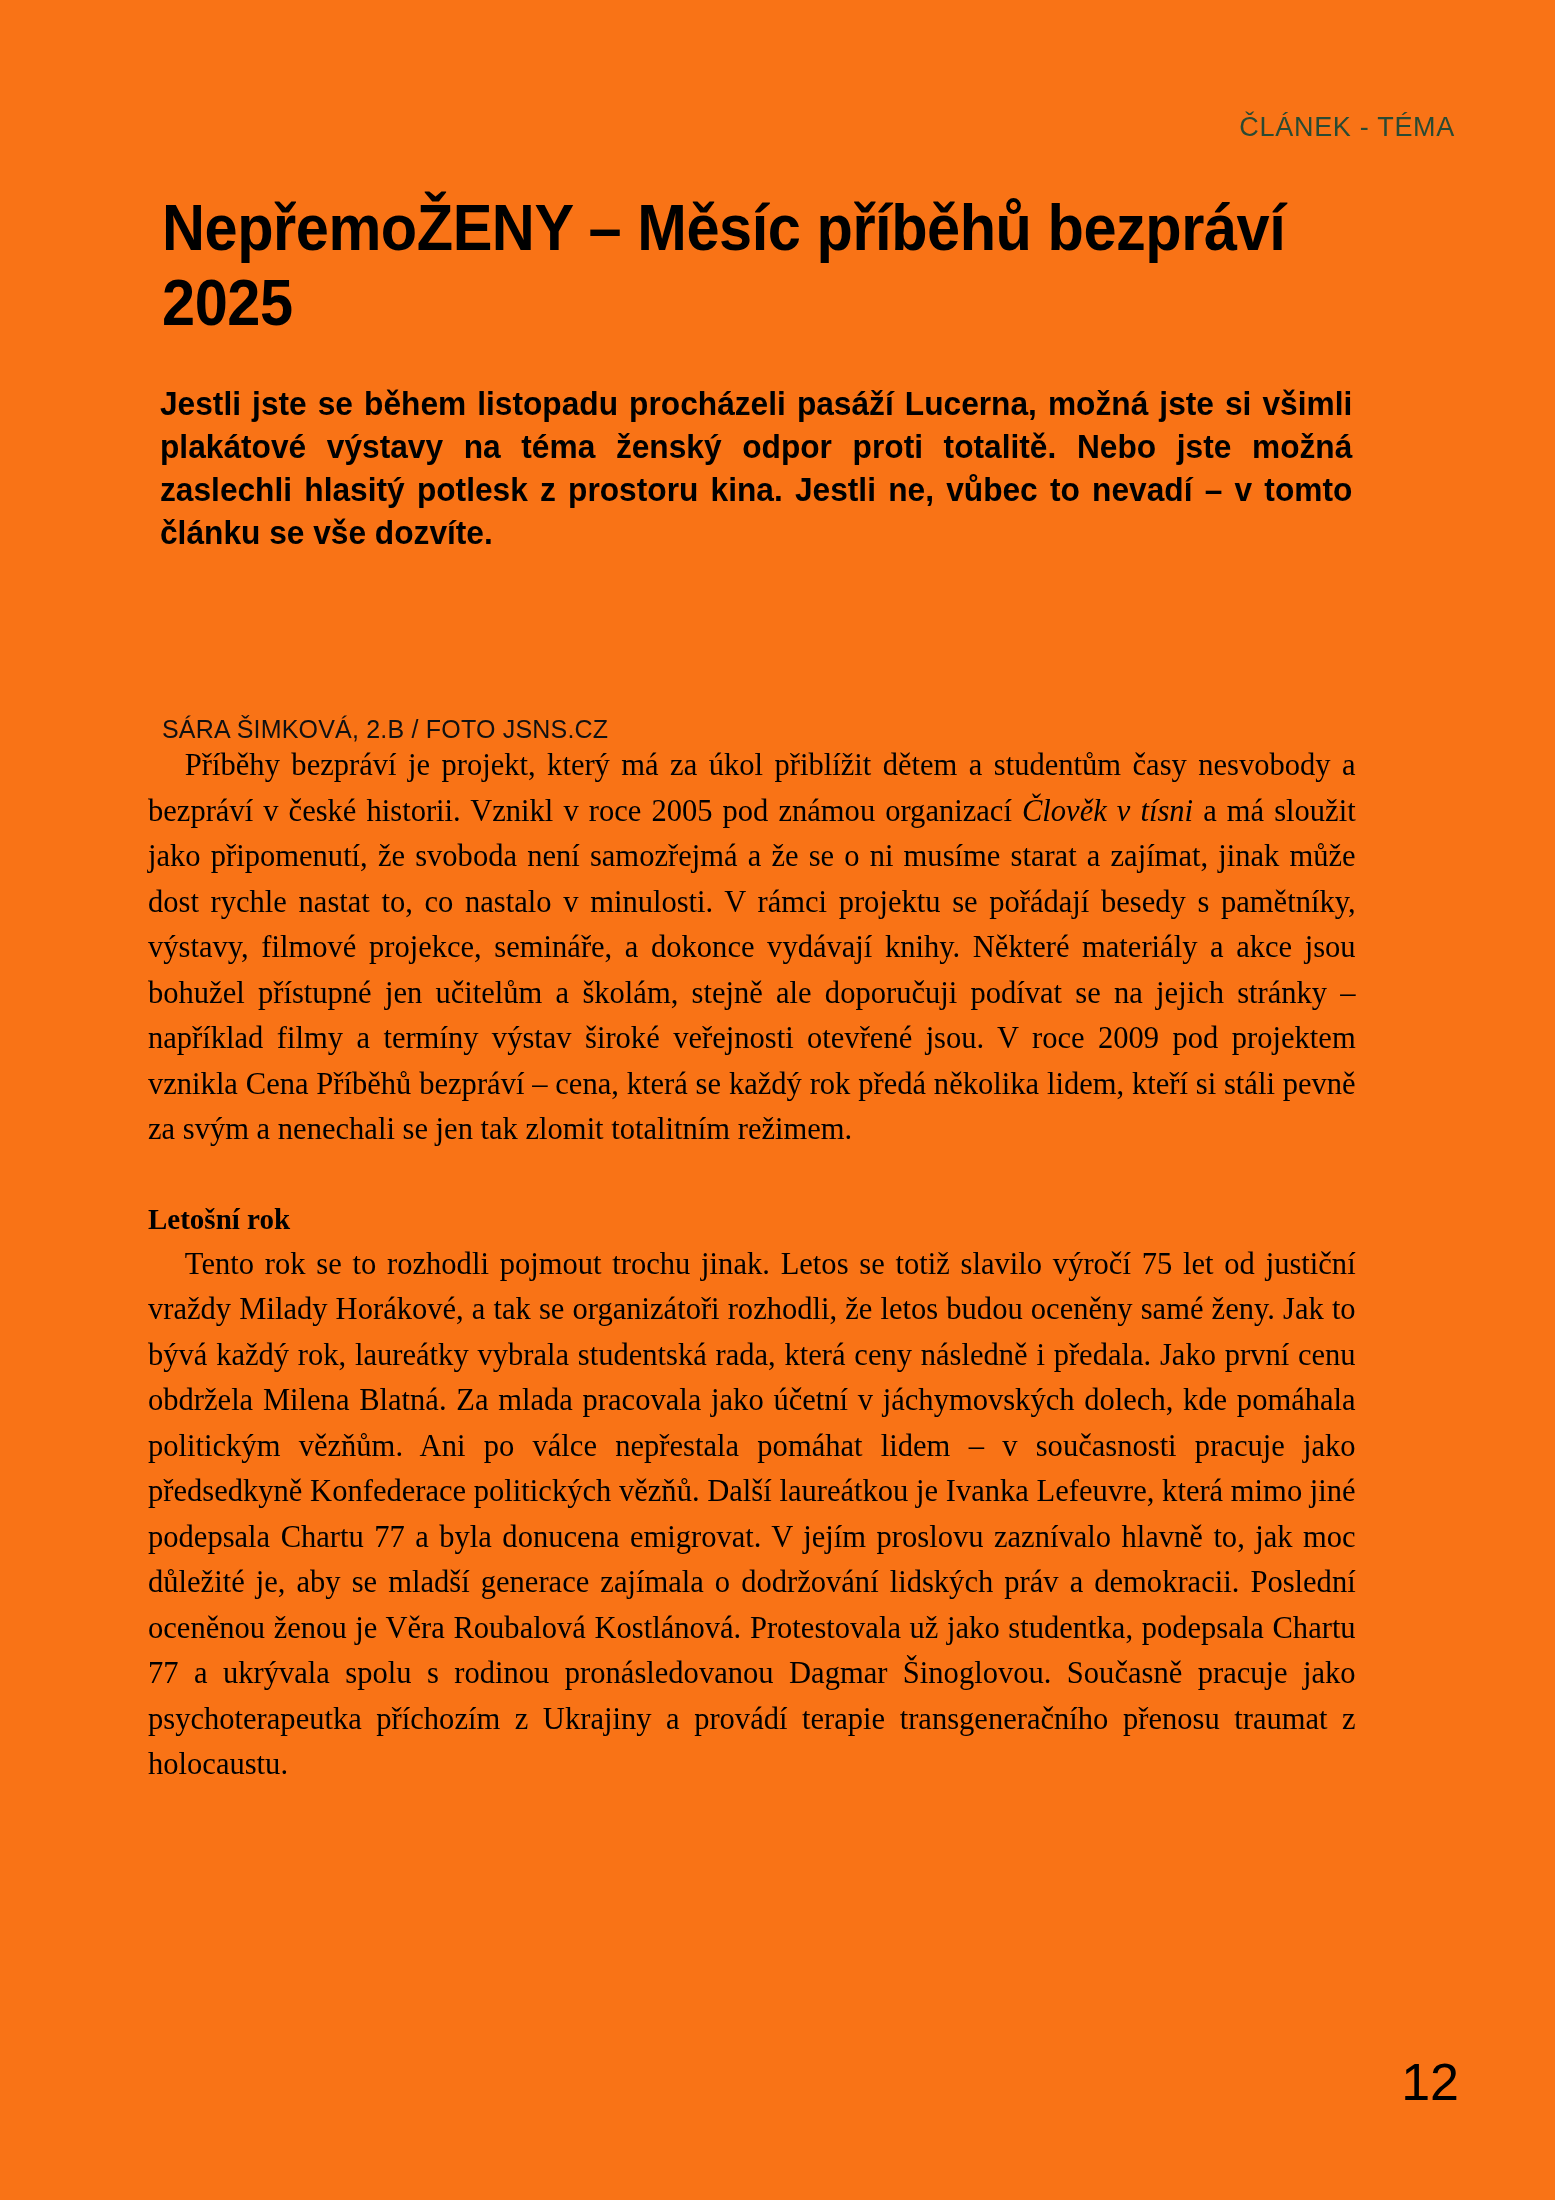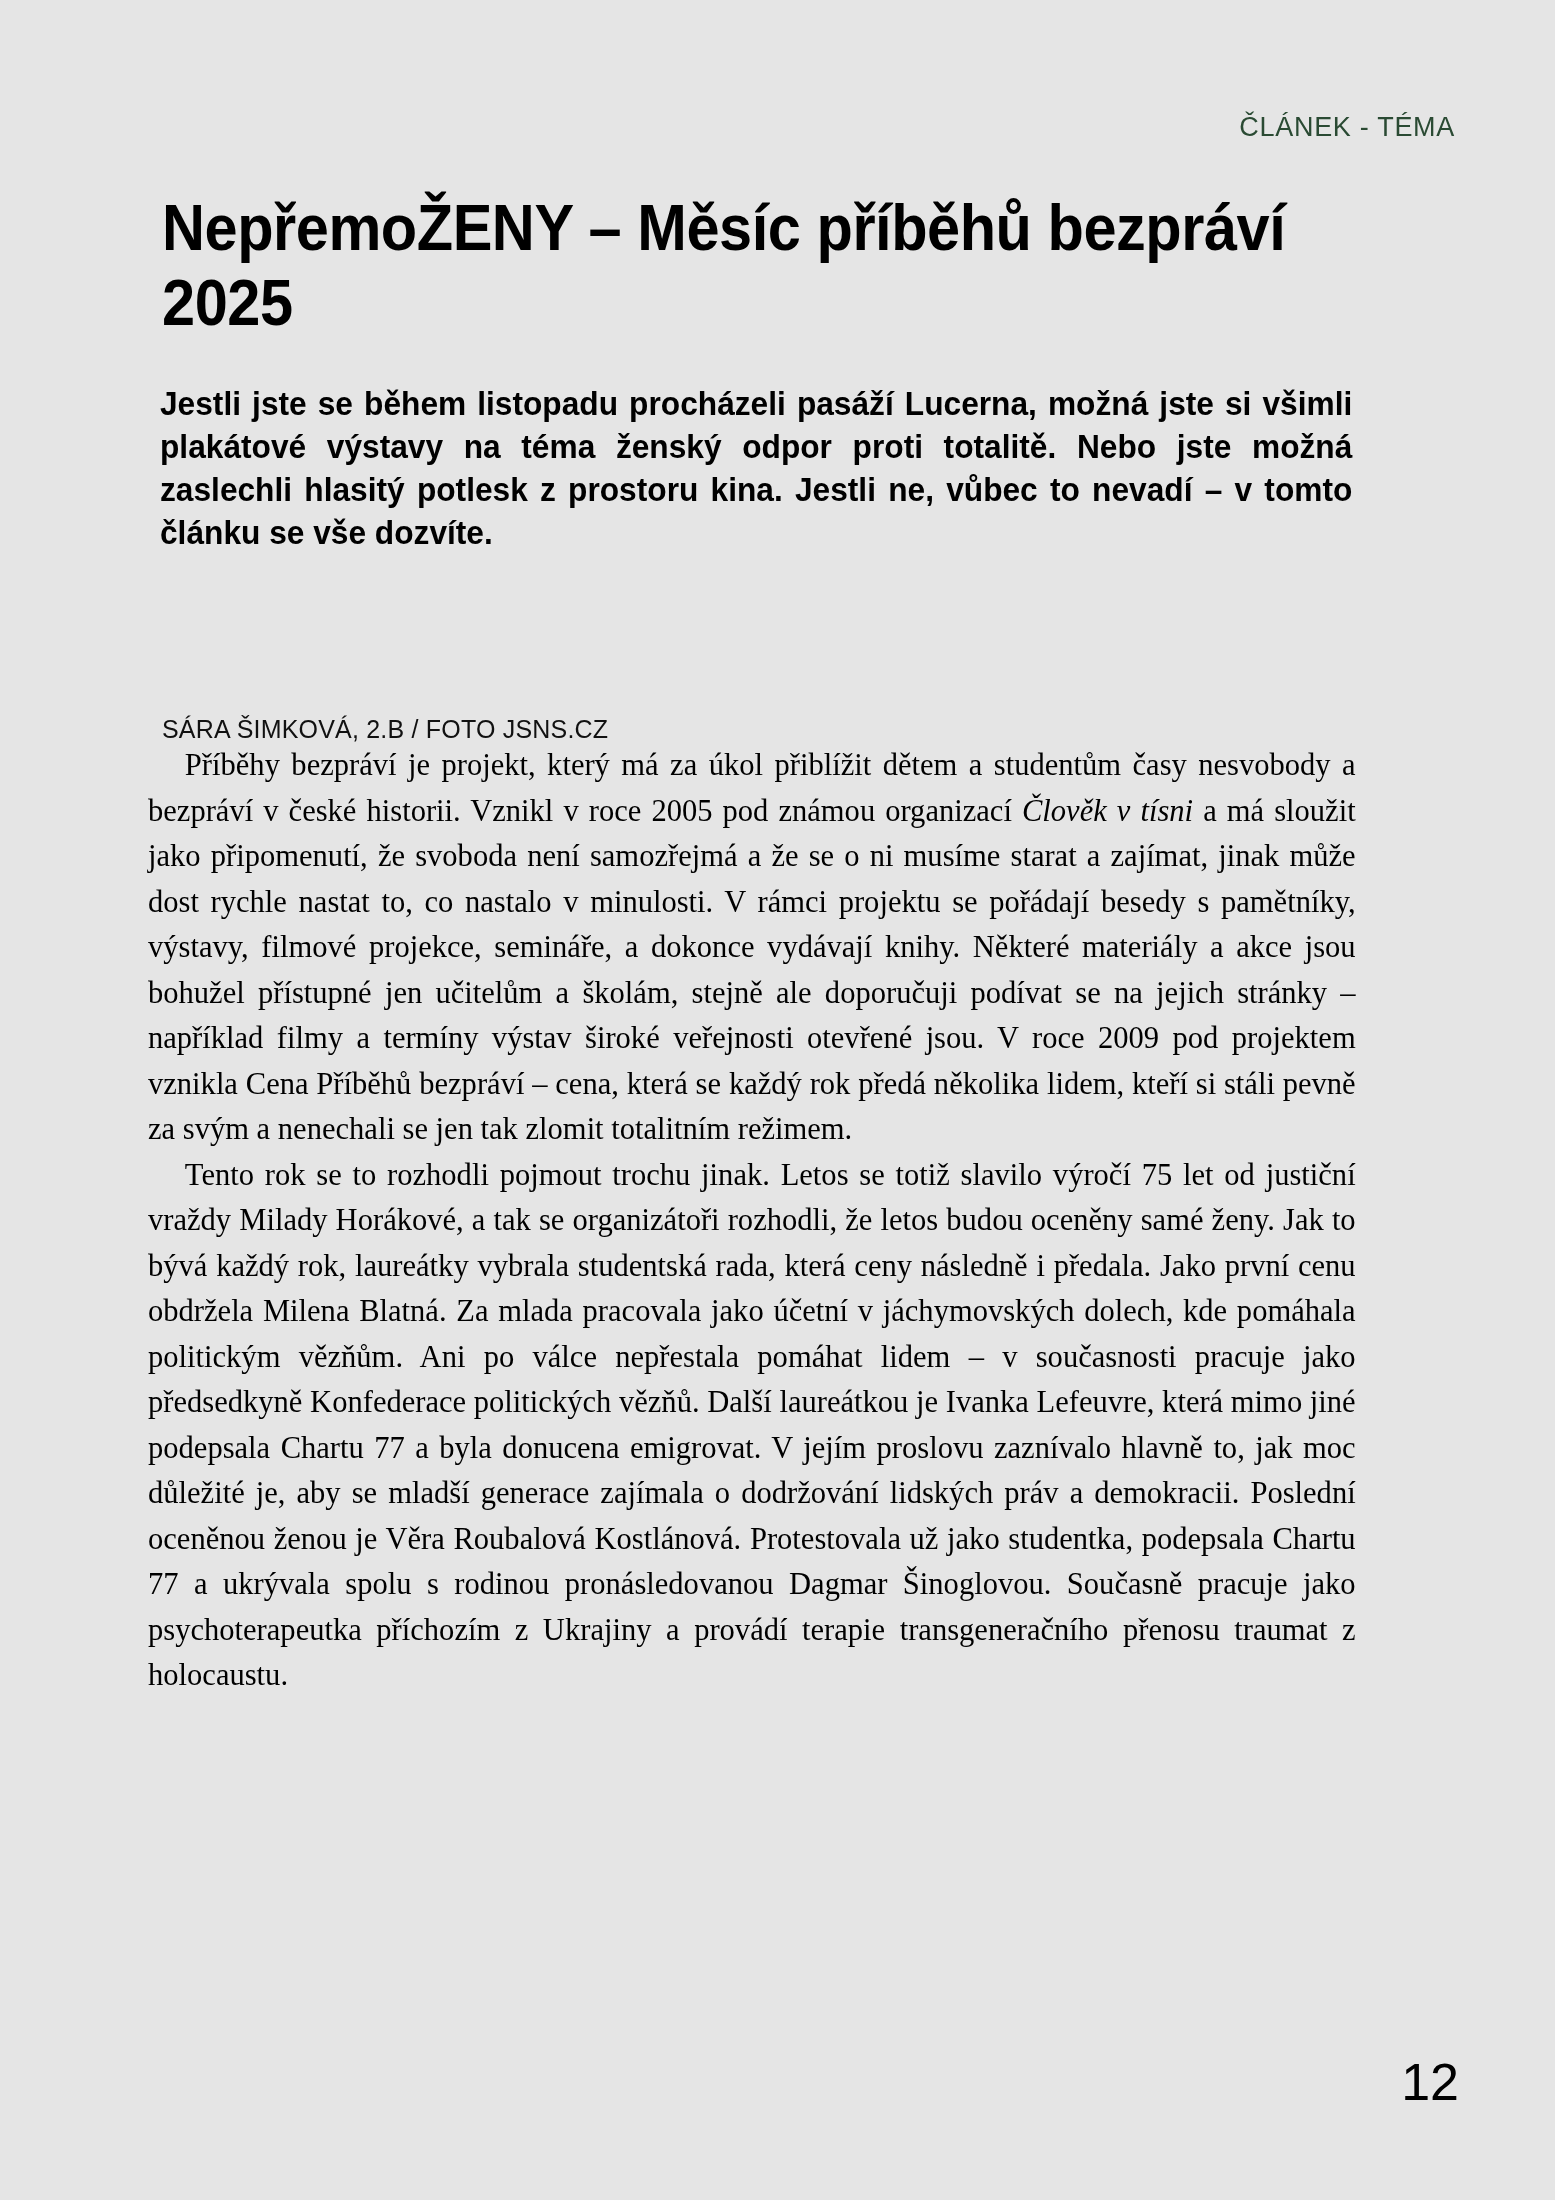--- a/index.html
+++ b/index.html
@@ -5,21 +5,21 @@
   html, body {
     margin: 0;
     padding: 0;
     background: #ffffff;
   }
 
   .page {
     position: relative;
     width: 1555px;
     height: 2200px;
-    background: #e5e5e5;
+    background: #f97316;
     box-sizing: border-box;
     overflow: hidden;
     font-family: "Liberation Serif", serif;
   }
 
   
   .kicker {
     position: absolute;
     top: 112px;
     right: 100px;
@@ -135,20 +135,21 @@
   <h1 class="title">NepřemoŽENY – Měsíc příběhů bezpráví 2025</h1>
 
   <div class="lead">Jestli jste se během listopadu procházeli pasáží Lucerna, možná jste si všimli plakátové výstavy na téma ženský odpor proti totalitě. Nebo jste možná zaslechli hlasitý potlesk z prostoru kina. Jestli ne, vůbec to nevadí – v tomto článku se vše dozvíte.</div>
 
   <div class="byline">SÁRA ŠIMKOVÁ, 2.B / FOTO JSNS.CZ</div>
 
   <div class="body-col">
 
     <p class="body"><span>Příběhy bezpráví je projekt, který má za úkol přiblížit dětem a studentům časy nesvobody a bezpráví v české historii. Vznikl v roce 2005 pod známou organizací </span><i>Člověk v tísni</i><span> a má sloužit jako připomenutí, že svoboda není samozřejmá a že se o ni musíme starat a zajímat, jinak může dost rychle nastat to, co nastalo v minulosti. V rámci projektu se pořádají besedy s pamětníky, výstavy, filmové projekce, semináře, a dokonce vydávají knihy. Některé materiály a akce jsou bohužel přístupné jen učitelům a školám, stejně ale doporučuji podívat se na jejich stránky – například filmy a termíny výstav široké veřejnosti otevřené jsou. V roce 2009 pod projektem vznikla Cena Příběhů bezpráví – cena, která se každý rok předá několika lidem, kteří si stáli pevně za svým a nenechali se jen tak zlomit totalitním režimem.</span></p>
 
+    <p class="subhead">Letošní rok</p>
 
     <p class="body">Tento rok se to rozhodli pojmout trochu jinak. Letos se totiž slavilo výročí 75 let od justiční vraždy Milady Horákové, a tak se organizátoři rozhodli, že letos budou oceněny samé ženy. Jak to bývá každý rok, laureátky vybrala studentská rada, která ceny následně i předala. Jako první cenu obdržela Milena Blatná. Za mlada pracovala jako účetní v jáchymovských dolech, kde pomáhala politickým vězňům. Ani po válce nepřestala pomáhat lidem – v současnosti pracuje jako předsedkyně Konfederace politických vězňů. Další laureátkou je Ivanka Lefeuvre, která mimo jiné podepsala Chartu 77 a byla donucena emigrovat. V jejím proslovu zaznívalo hlavně to, jak moc důležité je, aby se mladší generace zajímala o dodržování lidských práv a demokracii. Poslední oceněnou ženou je Věra Roubalová Kostlánová. Protestovala už jako studentka, podepsala Chartu 77 a ukrývala spolu s rodinou pronásledovanou Dagmar Šinoglovou. Současně pracuje jako psychoterapeutka příchozím z Ukrajiny a provádí terapie transgeneračního přenosu traumat z holocaustu.</p>
 
   </div>
 
   <div class="folio">12</div>
 
 </div>
 
 </body></html>

